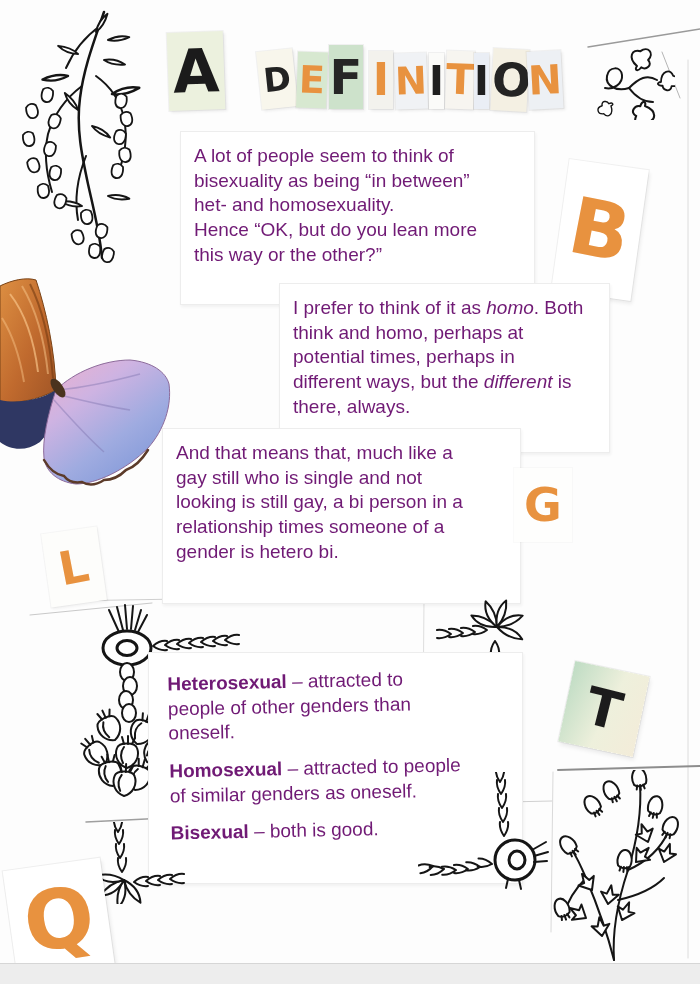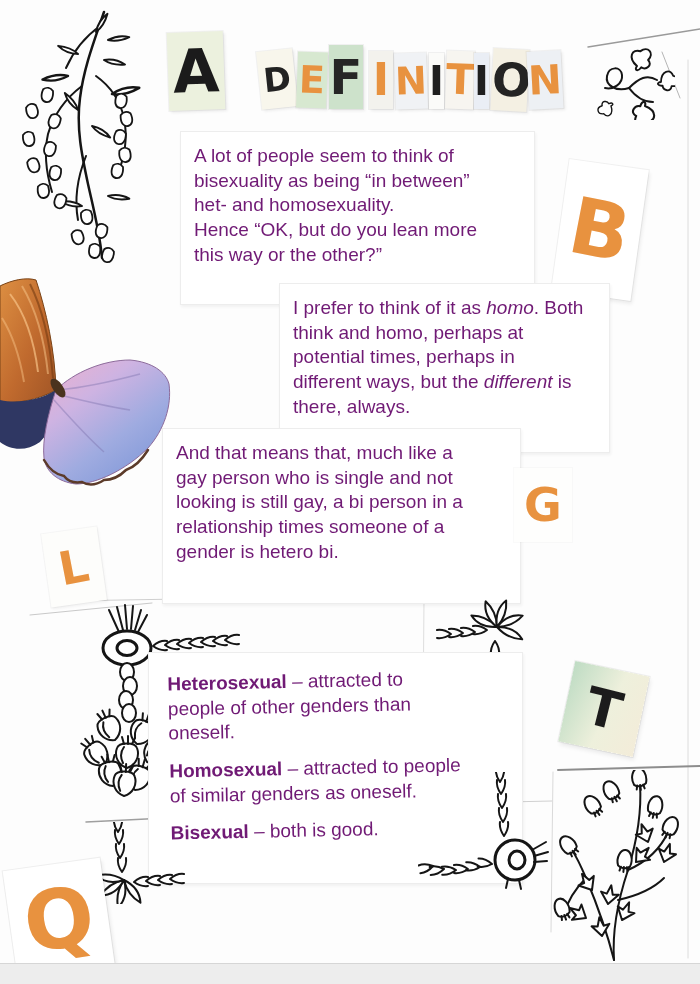--- a/index.html
+++ b/index.html
@@ -210,21 +210,21 @@
   <div class="tblock" id="block2">
     <span class="line"><span>I prefer to think of it as </span><span class="it">homo</span><span>. Both</span></span>
     <span class="line">think and homo, perhaps at</span>
     <span class="line">potential times, perhaps in</span>
     <span class="line"><span>different ways, but the </span><span class="it">different</span><span> is</span></span>
     <span class="line">there, always.</span>
   </div>
 
   <div class="tblock" id="block3">
     <span class="line">And that means that, much like a</span>
-    <span class="line">gay person who is single and not</span>
+    <span class="line">gay still who is single and not</span>
     <span class="line">looking is still gay, a bi person in a</span>
     <span class="line">relationship times someone of a</span>
     <span class="line">gender is hetero bi.</span>
   </div>
 
   <div class="sl sl-g">
     <span>G</span>
   </div>
   <div class="sl sl-l">
     <span>L</span>

